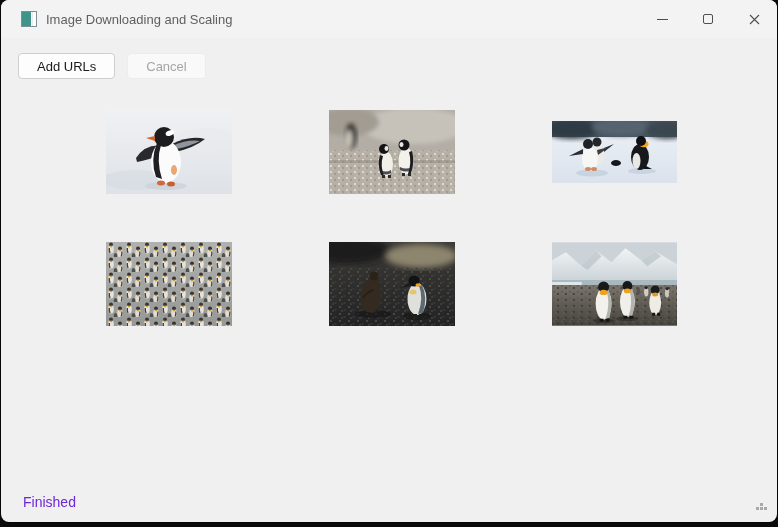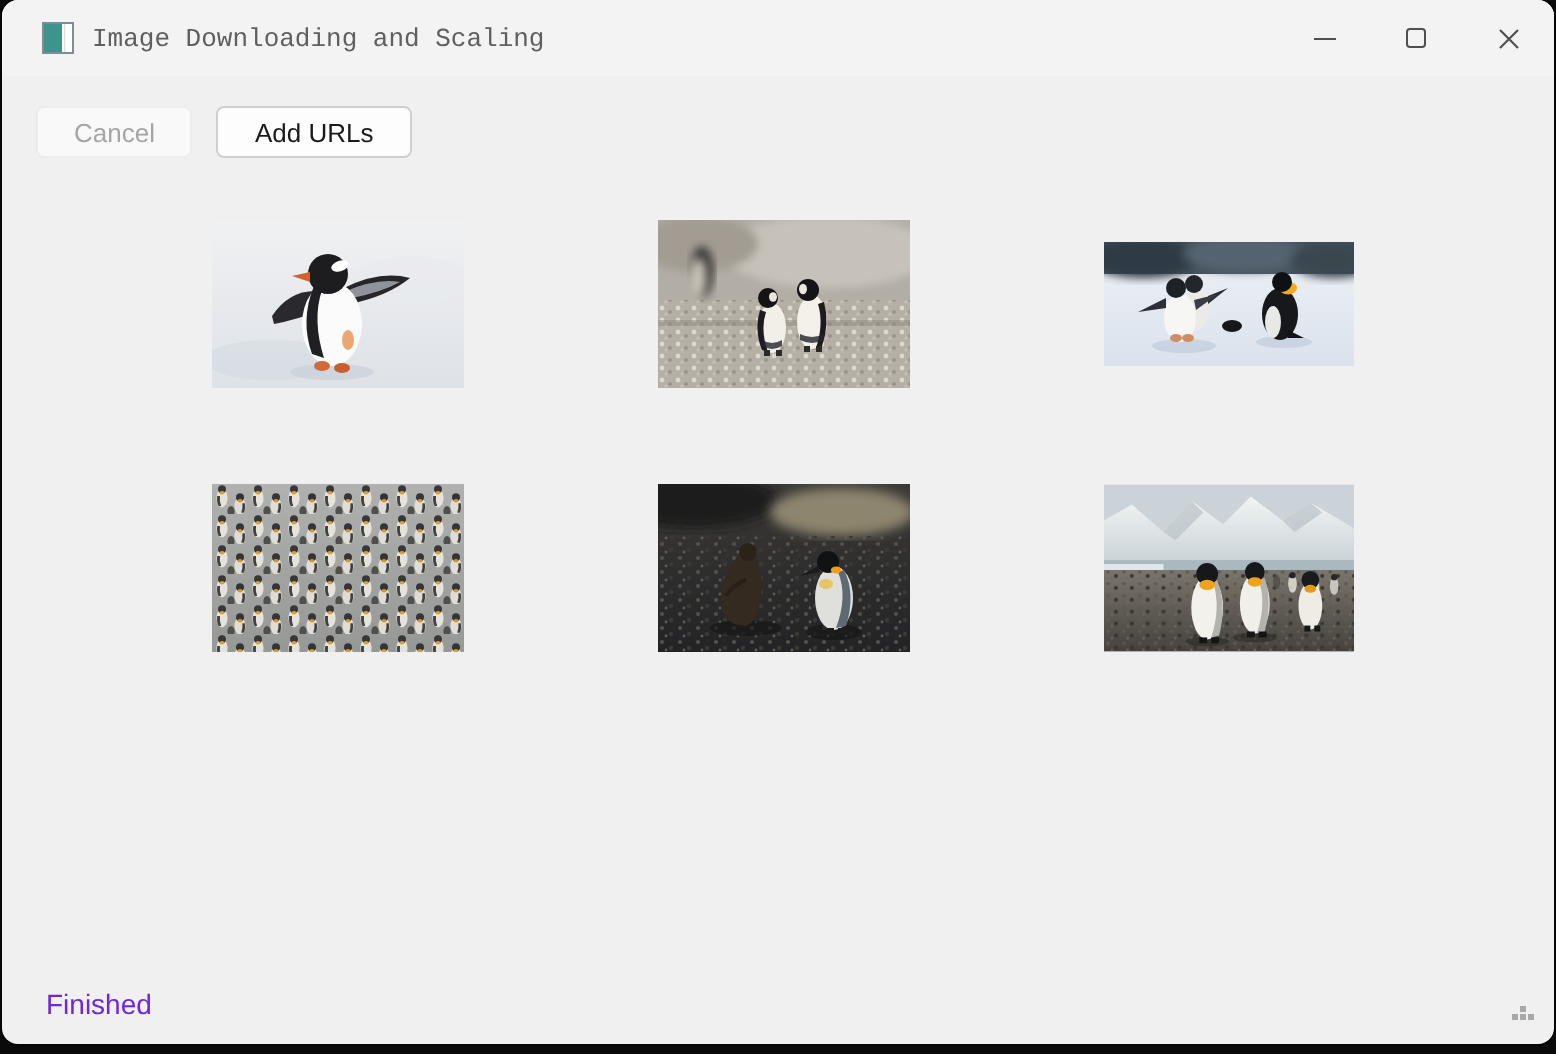--- a/index.html
+++ b/index.html
@@ -16,21 +16,20 @@
     border-radius: 8px;
     overflow: hidden;
     box-shadow: 0 0 0 1px rgba(0,0,0,0.35);
   }
   
   .titlebar {
     height: 38px;
     background: #f3f3f3;
     display: flex; align-items: center;
     position: relative;
-    font-family: Liberation Mono, monospace;
   }
   .app-icon {
     width: 16px; height: 16px;
     margin-left: 20px;
     border: 1px solid #7f8d9b;
     background: linear-gradient(to right, #3e948b 0, #3e948b 64%, #ffffff 64%, #ffffff 72%, #cfd8d6 72%, #ffffff 78%);
     flex: 0 0 auto;
   }
   .title-text {
     margin-left: 9px;
@@ -119,22 +118,22 @@
       </div>
       <div class="win-btn">
         <svg width="11" height="11" viewBox="0 0 11 11">
           <path d="M1,1 L10,10 M10,1 L1,10" stroke="#4f4f4f" stroke-width="1.1" fill="none"></path>
         </svg>
       </div>
     </div>
   </div>
 
   <div class="toolbar">
+    <button class="btn btn-enabled">Add URLs</button>
     <button class="btn btn-disabled" aria-disabled="true">Cancel</button>
-    <button class="btn btn-enabled">Add URLs</button>
   </div>
 
   <div class="gallery">
 
     <div class="thumb" role="img" aria-label="gentoo-penguin-walking-on-snow">
       <svg width="126" height="84" viewBox="0 0 126 84">
         <defs>
           <linearGradient id="t1s" x1="0" y1="0" x2="0" y2="1">
             <stop offset="0" stop-color="#f0f1f3"></stop>
               <stop offset="1" stop-color="#dee2e7"></stop>

